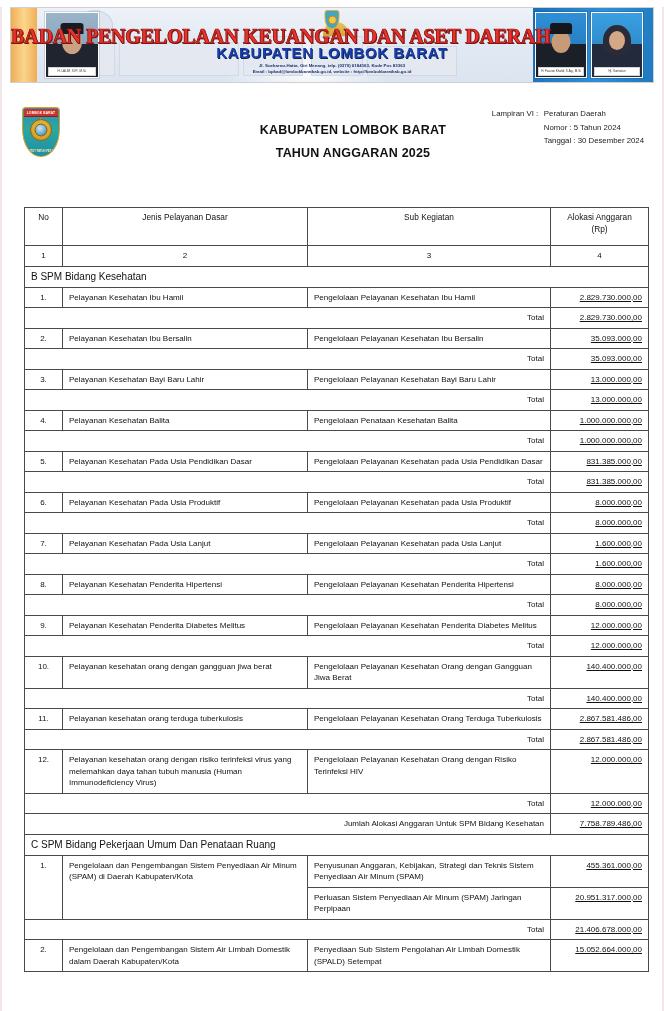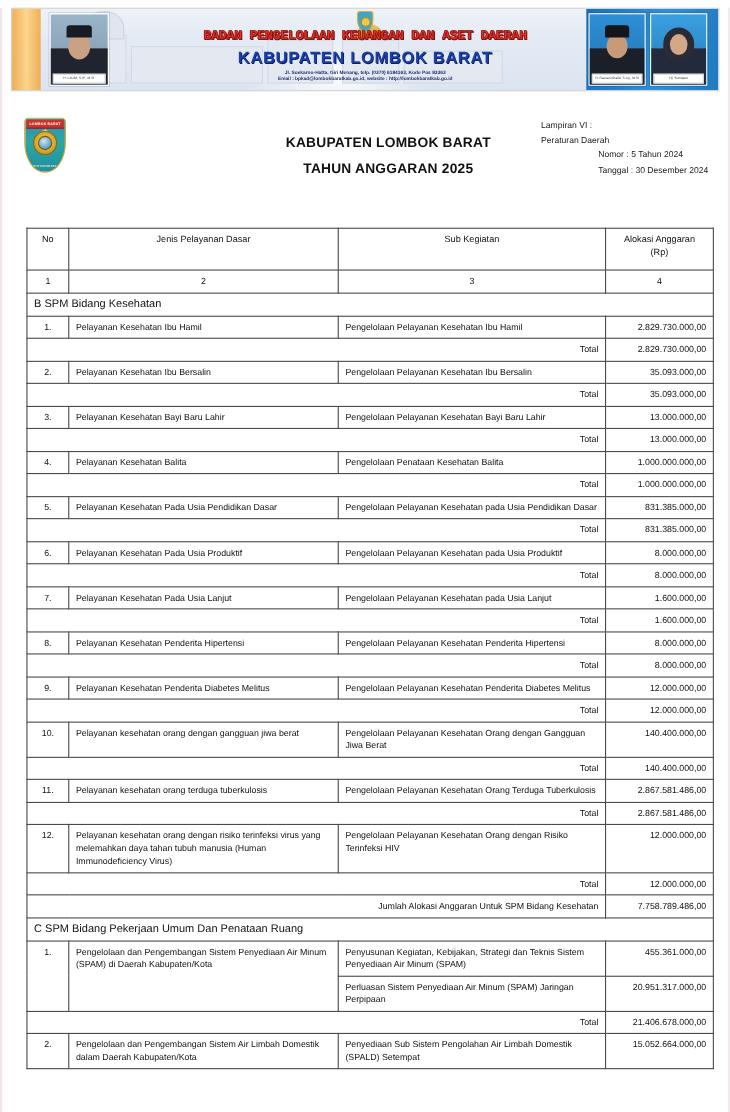--- a/index.html
+++ b/index.html
@@ -66,26 +66,26 @@
   .p-body { position:absolute; left:0; right:0; bottom:0; height:52%; }
   .p-head { position:absolute; left:50%; transform:translateX(-50%); border-radius:50%; }
   .p-cap  { position:absolute; left:50%; transform:translateX(-50%); }
   .p-name {
     position:absolute; left:2px; right:2px; bottom:1px; height:9px;
     background:#ffffff; border:1px solid #d5d5d5;
     font-size:3px; line-height:4px; text-align:center; color:#333;
     padding-top:1px; overflow:hidden;
   }
   .bn-title1 {
-    position:absolute; left:0; right:0; top:17px; text-align:center;
-    font-size:12px; font-weight:bold; letter-spacing:-.2px;
+    position:absolute; left:0; right:0; top:17px; text-align:left;
+    font-size:20px; font-weight:bold; letter-spacing:-.2px;
     color:#e8312a;
     text-shadow: 1px 1px 0 #7a1410, -0.5px 0 0 #7a1410, 0 1px 0 #7a1410;
     -webkit-text-stroke: .4px #8c1a14;
-    font-family:Liberation Mono, monospace;
+    font-family:Liberation Serif, serif;
   }
   .bn-title2 {
     position:absolute; left:0; right:0; top:36px; text-align:center;
     font-size:15px; font-weight:bold; letter-spacing:.6px;
     color:#1b3fa8;
     text-shadow: .8px .8px 0 #0c1f5e;
   }
   .bn-sub {
     position:absolute; left:0; right:0; top:55px; text-align:center;
     font-size:4.4px; line-height:6px; font-weight:bold; color:#1b2f6e;
@@ -101,21 +101,21 @@
     content:""; position:absolute; left:50%; top:52%; transform:translate(-50%,-50%);
     width:7px; height:7px; border-radius:50%;
     background:#f0c64e; border:1px solid #b8881f;
   }
 
   
   .lampiran {
     position:absolute; right:18px; top:100px;
     font-size:7.8px; color:#222; line-height:13.5px;
   }
-  .lampiran .ln { display:flex;flex-direction:column; }
+  .lampiran .ln { display:flex; }
   .lampiran .lbl { width:52px; }
   .lampiran .val { }
   .lampiran .ind { padding-left:52px; }
 
   
   .logo {
     position:absolute; left:20px; top:100px;
     width:38px; height:50px;
   }
   .shield {
@@ -183,21 +183,21 @@
   col.c-sub  { width:243px; }
   col.c-alo  { width:98px; }
 
   th.hd {
     text-align:center; font-weight:bold; vertical-align:middle;
     height:38px; font-size:8.3px; line-height:11px;
   }
   td.numhd { text-align:center; font-weight:bold; height:19px; vertical-align:middle; }
   td.section { font-size:10px; height:21px; vertical-align:middle; }
   td.no { text-align:center; }
-  td.amt { text-align:right; white-space:nowrap; }
+  td.amt { text-align:right; white-space:nowrap;text-decoration:underline; }
   td.totlbl { text-align:right; }
   tr.total td { height:19px; vertical-align:middle; }
   tr.grand td { height:19px; vertical-align:middle;text-align:right; }
 </style>
 </head>
 <body>
 
 <div class="page">
 
   <div class="banner">
@@ -420,21 +420,21 @@
           <tr class="grand">
             <td class="totlbl" colspan="3">Jumlah Alokasi Anggaran Untuk SPM Bidang Kesehatan</td>
             <td class="amt">7.758.789.486,00</td>
           </tr>
           <tr>
             <td class="section" colspan="4">C SPM Bidang Pekerjaan Umum Dan Penataan Ruang</td>
           </tr>
           <tr>
             <td class="no" rowspan="2">1.</td>
             <td rowspan="2">Pengelolaan dan Pengembangan Sistem Penyediaan Air Minum (SPAM) di Daerah Kabupaten/Kota</td>
-            <td>Penyusunan Kegiatan, Kebijakan, Strategi dan Teknis Sistem Penyediaan Air Minum (SPAM)</td>
+            <td>Penyusunan Anggaran, Kebijakan, Strategi dan Teknis Sistem Penyediaan Air Minum (SPAM)</td>
             <td class="amt">455.361.000,00</td>
           </tr>
           <tr>
             <td>Perluasan Sistem Penyediaan Air Minum (SPAM) Jaringan Perpipaan</td>
             <td class="amt">20.951.317.000,00</td>
           </tr>
           <tr class="total">
             <td class="totlbl" colspan="3">Total</td>
             <td class="amt">21.406.678.000,00</td>
           </tr>

